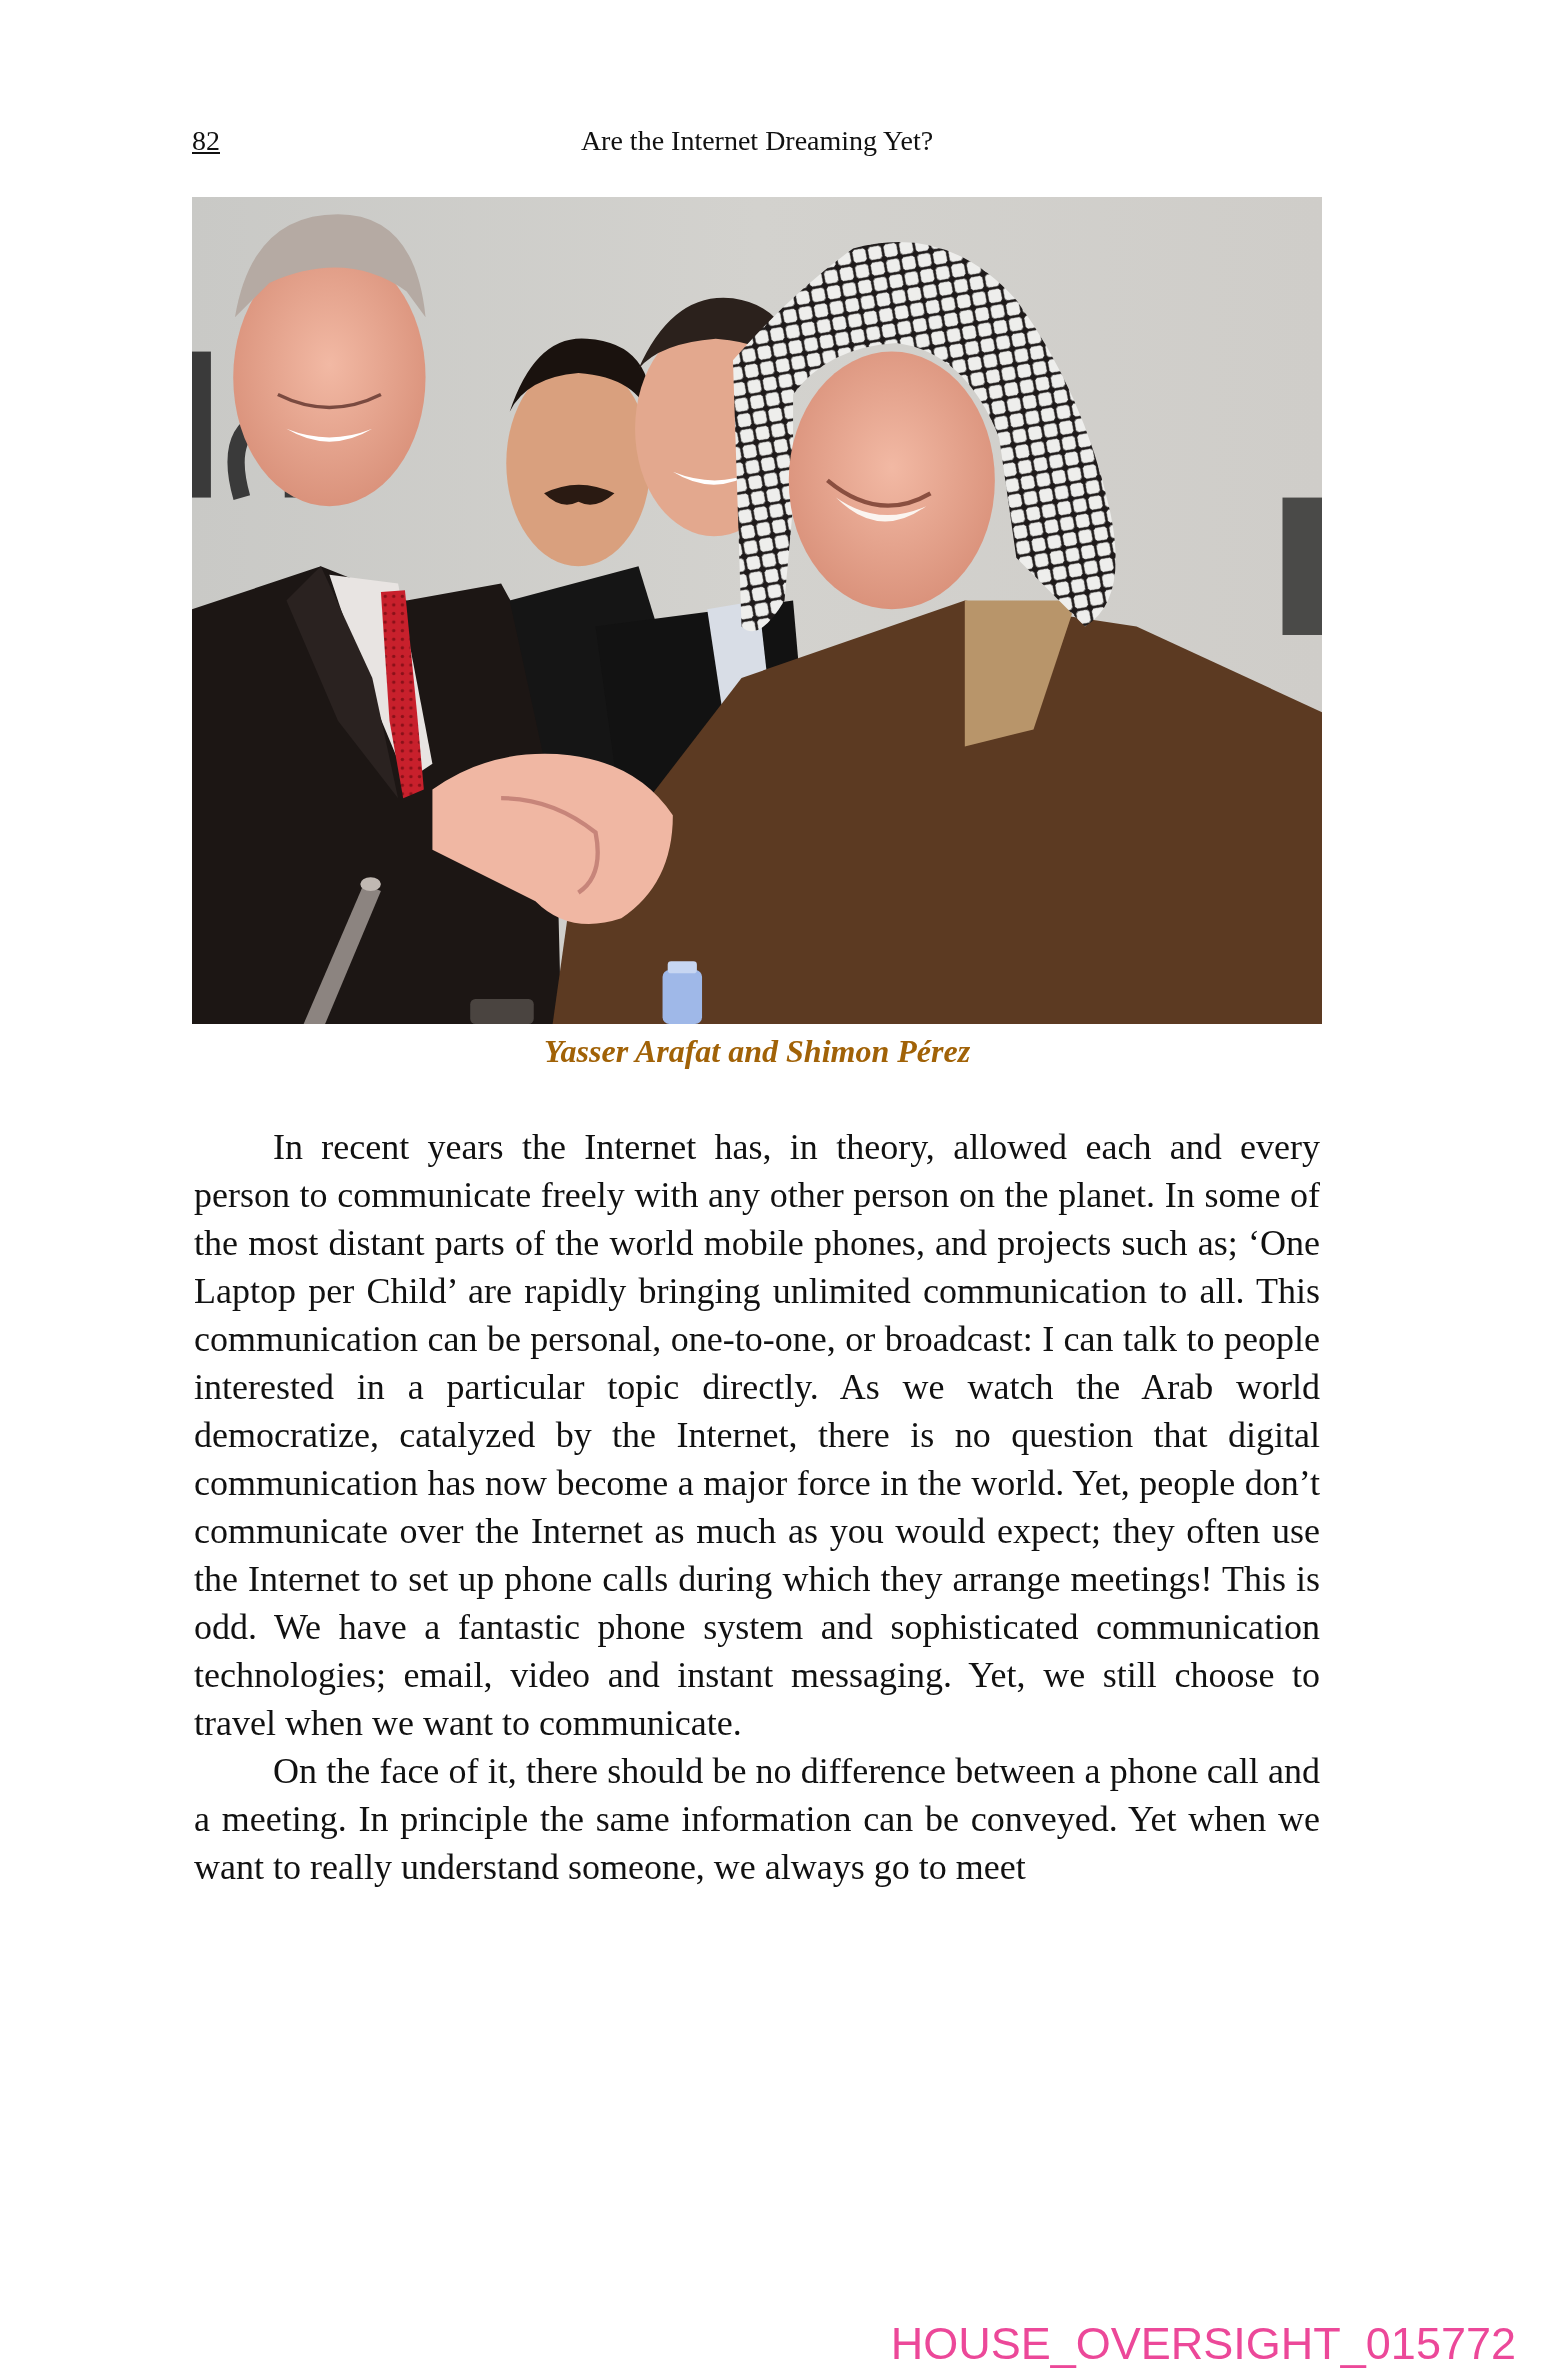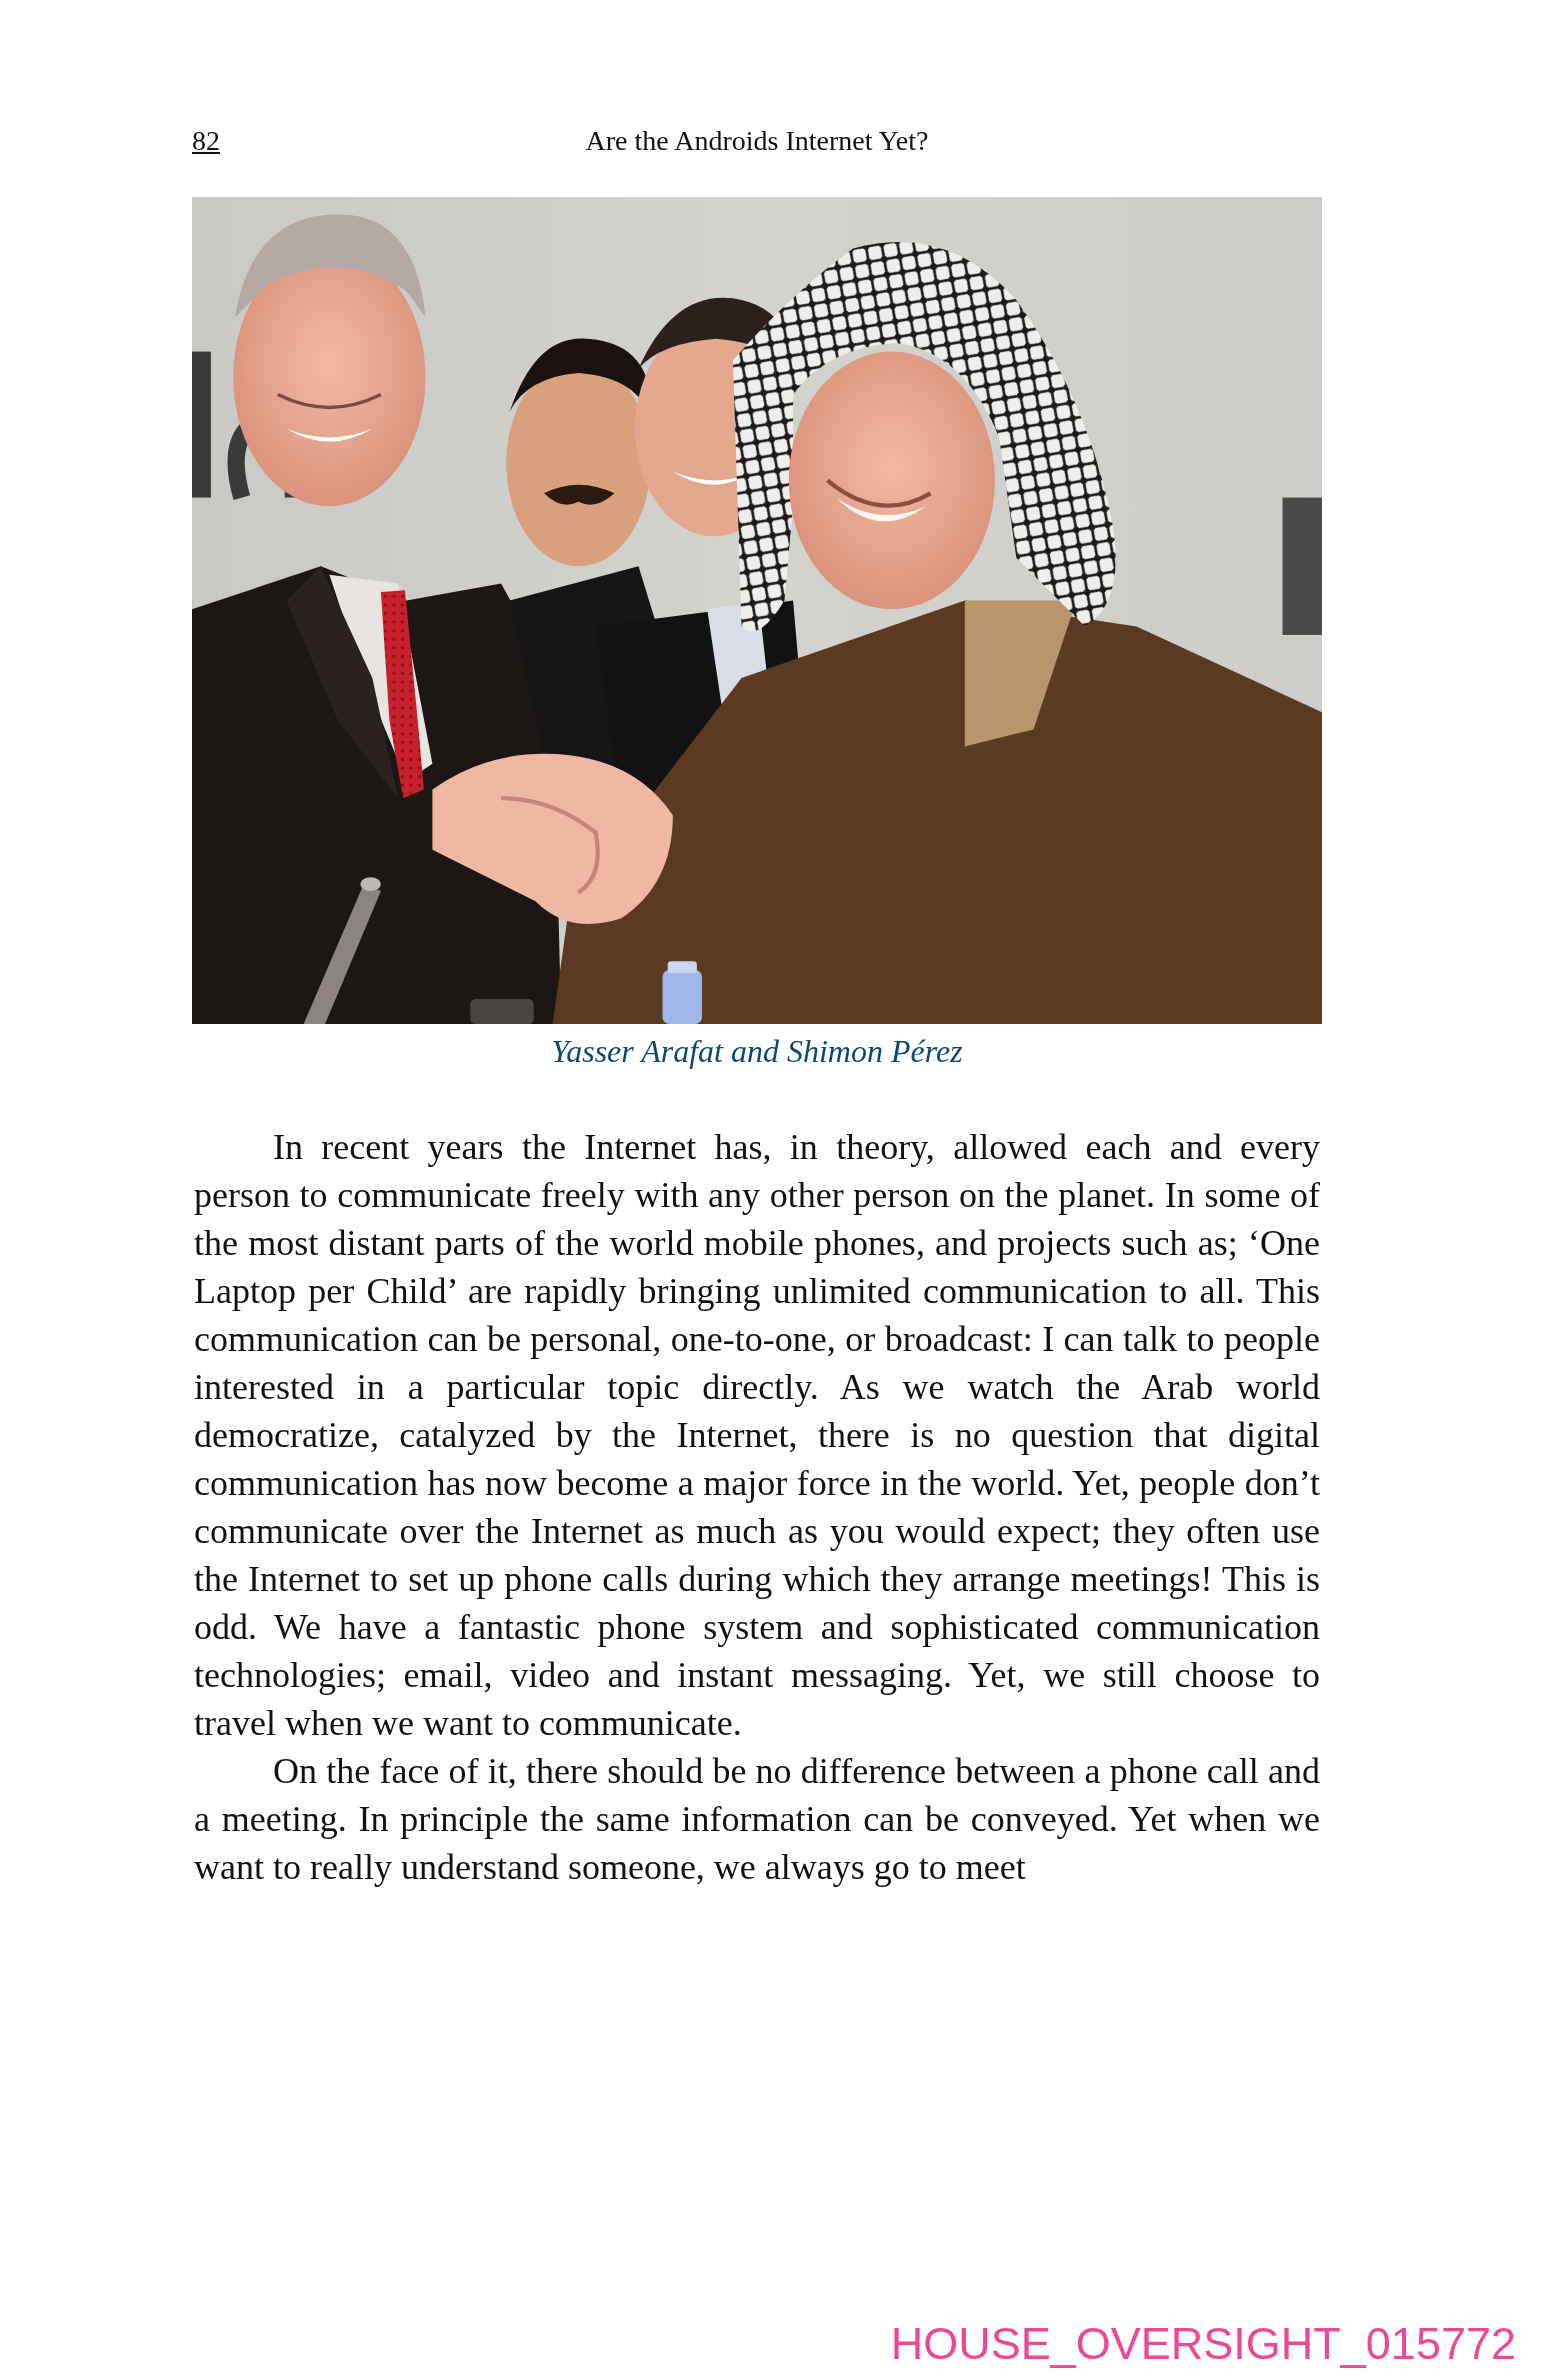--- a/index.html
+++ b/index.html
@@ -53,22 +53,22 @@
     }
     .caption {
       position: absolute;
       left: 192px;
       top: 1030px;
       width: 1130px;
       text-align: center;
       font-size: 32px;
       line-height: 43px;
       font-style: italic;
-      font-weight: normal;
-      color: #0c4a6e;
+      font-weight: bold;
+      color: #a16207;
     }
     .body-text {
       position: absolute;
       left: 194px;
       top: 1123px;
       width: 1126px;
       font-size: 36px;
       line-height: 48px;
       text-align: justify;
     }
@@ -87,21 +87,21 @@
       line-height: 52px;
       color: #ec4899;
       letter-spacing: 0px;
     }
   </style>
 </head>
 <body>
 
 <div class="running-head">
   <span class="page-number">82</span>
-  <span class="running-title">Are the Androids Internet Yet?</span>
+  <span class="running-title">Are the Internet Dreaming Yet?</span>
 </div>
 
 <div class="photo" role="img" aria-label="Photograph: four men at a press event; two in front shake hands, one in dark suit with red tie, one in brown jacket wearing a black-and-white checkered keffiyeh">
   <svg viewBox="0 0 1316 963" preserveAspectRatio="none" xmlns="http://www.w3.org/2000/svg">
     <defs>
       <linearGradient id="bg-grad" x1="0" y1="0" x2="1" y2="0">
         <stop offset="0" stop-color="#c9c9c6"></stop>
         <stop offset="0.5" stop-color="#d3d2ce"></stop>
         <stop offset="1" stop-color="#cfcdc9"></stop>
       </linearGradient>

